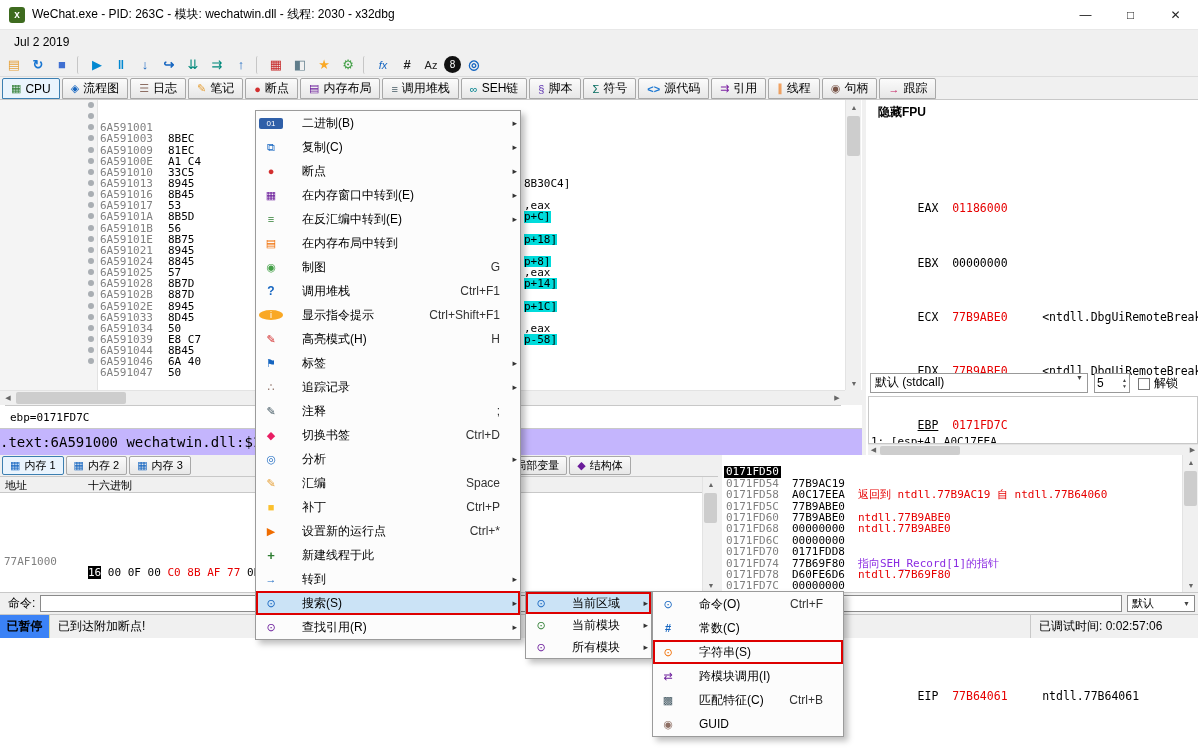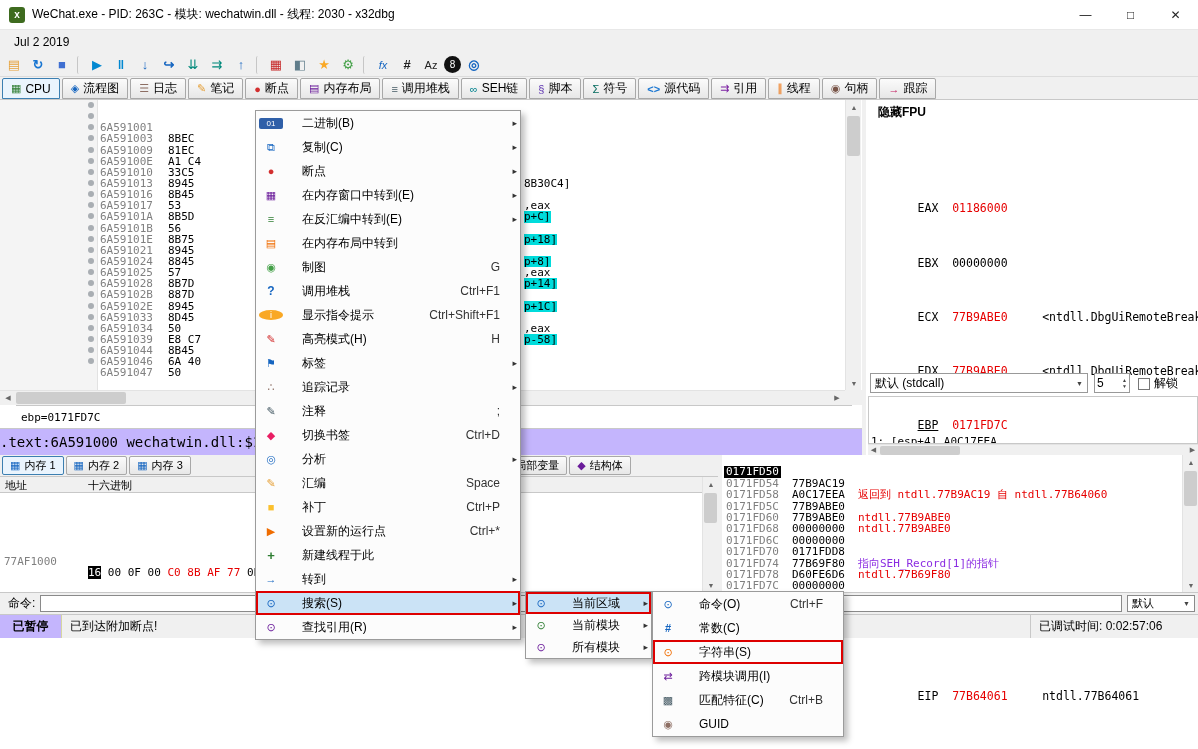--- a/index.html
+++ b/index.html
@@ -53,33 +53,33 @@
 .vsb{position:absolute;width:16px;background:#f0f0f0;border-left:1px solid #e3e3e3}
 .hsb{position:absolute;height:15px;background:#f0f0f0;border-top:1px solid #e3e3e3}
 .sbbtn{position:absolute;font-size:7px;color:#666;display:flex;align-items:center;justify-content:center;width:16px;height:14px}
 .vsb .a1{top:0}.vsb .a2{bottom:0}
 .hsb .a1{left:0}.hsb .a2{right:0}
 .vthumb{position:absolute;left:1px;width:13px;background:#cdcdcd;border-radius:2px}
 .hthumb{position:absolute;top:1px;height:12px;background:#cdcdcd;border-radius:2px}
 .corner{position:absolute;background:#f0f0f0}
 
 
-.info1{left:16px;top:405px;width:836px;height:23px;background:#fff;border-top:1px solid #c8c8c8;font-size:11px;display:flex;align-items:center;padding-left:5px}
+.info1{left:5px;top:405px;width:836px;height:23px;background:#fff;border-top:1px solid #c8c8c8;font-size:11px;display:flex;align-items:center;padding-left:5px}
 .info2{left:0;top:428px;width:862px;height:27px;background:#c4b5fd;border-top:1px solid #c8c8c8;font-size:14px;display:flex;align-items:center;padding-left:0}
 
 
 .regs{left:862px;top:100px;width:336px;height:355px;background:#fff;border-left:4px solid #f0f0f0}
 .fpu-label{position:absolute;left:12px;top:4px;font-weight:bold;font-size:12px}
 .reglines{position:absolute;left:10px;top:22px;font-family:"DejaVu Sans Mono",monospace;font-size:11.5px;white-space:pre}
 .regline{height:12.2px;line-height:12.2px}
 .seg.k{color:#000}
 .seg.r{color:#e60000}
 .seg.ku{color:#000;text-decoration:underline}
 .combo-row{position:absolute;left:0;top:272px;width:332px;height:22px}
-.rcombo{position:absolute;left:4px;top:1px;width:218px;height:20px;border:1px solid #999;background:#fff;display:flex;align-items:center;justify-content:space-between;padding:0 4px}
+.rcombo{position:absolute;left:4px;top:1px;width:218px;height:20px;border:1px solid #999;background:#fff;display:flex;justify-content:space-between;padding:0 4px}
 .dd-arrow{font-size:7px;color:#444}
 .rspin{position:absolute;left:228px;top:1px;width:36px;height:20px;border:1px solid #999;background:#fff;display:flex;align-items:center;justify-content:space-between;padding:0 2px}
 .spin-arrows{display:flex;flex-direction:column;font-size:5px;color:#444;line-height:6px}
 .runlock{position:absolute;left:272px;top:3px;display:flex;align-items:center;gap:4px}
 .cbox{width:12px;height:12px;border:1px solid #777;background:#fff}
 .args{position:absolute;left:2px;top:296px;width:330px;height:48px;border:1px solid #c8c8c8;font-family:"DejaVu Sans Mono",monospace;font-size:11px;padding-left:2px;overflow:hidden;white-space:pre}
 .argline{height:12px;line-height:12px}
 
 
 .mempanel{left:0;top:455px;width:718px;height:137px;background:#fff;overflow:hidden}
@@ -105,21 +105,21 @@
 .scom{position:absolute;left:136px}
 .scom.red{color:#e60000}
 .scom.purple{color:#8a2be2}
 
 
 .cmdbar{left:0;top:592px;width:1198px;height:22px;background:#f0f0f0;border-top:1px solid #c8c8c8;display:flex;align-items:center;padding:0 3px}
 .cmd-label{padding:0 5px;white-space:nowrap}
 .cmd-input{flex:1;height:17px;border:1px solid #8a8a8a;background:#fff;font-family:"DejaVu Sans Mono",monospace;font-size:11px;padding:0 3px}
 .cmd-combo{width:68px;height:17px;margin-left:5px;border:1px solid #8a8a8a;background:#fff;display:flex;align-items:center;justify-content:space-between;padding:0 4px;font-size:11px}
 .statusbar{left:0;top:614px;width:1198px;height:24px;background:#f0f0f0;border-top:1px solid #c8c8c8;display:flex;align-items:stretch}
-.badge{width:62px;background:#c4b5fd;display:flex;align-items:center;justify-content:center;font-weight:bold;border-right:1px solid #d6d6a0}
+.badge{width:50px;background:#3b82f6;display:flex;align-items:center;justify-content:center;font-weight:bold;border-right:1px solid #d6d6a0}
 .stmsg{flex:1;display:flex;align-items:center;padding-left:8px}
 .sttime{width:168px;border-left:1px solid #c8c8c8;display:flex;align-items:center;padding-left:8px}
 
 
 .menu{position:absolute;background:#fcfcfc;border:1px solid #9b9b9b;box-shadow:4px 4px 6px rgba(0,0,0,.25);z-index:20}
 .mrow{display:flex;align-items:center;height:24px;padding:0 3px;white-space:nowrap}
 .menu.sm .mrow{height:22px}
 .mico{width:24px;text-align:center;font-size:11px;flex:none}
 .mlabel{flex:1;padding-left:19px}
 .mshort{color:#333;padding:0 6px 0 14px}

